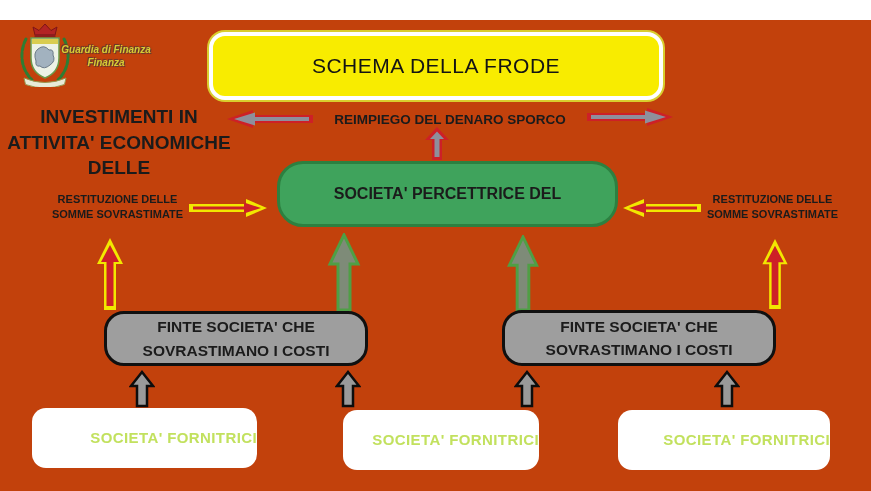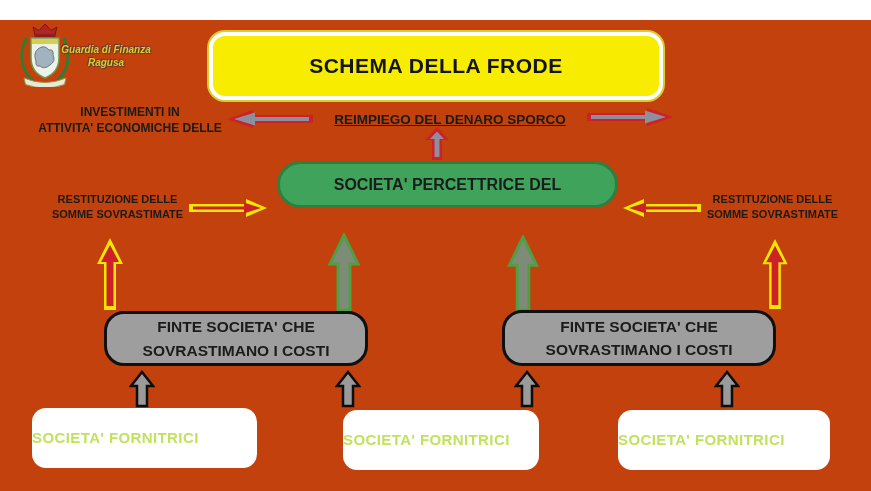--- a/index.html
+++ b/index.html
@@ -10,56 +10,56 @@
   }
   .abs{position:absolute;}
   .lbl{color:#1b1b1b;font-weight:bold;text-align:center;line-height:1.35;}
   
   .title-box{
     left:209px;top:12px;width:446px;height:60px;
     background:#f8ec00;border:4px solid #ffffff;border-radius:16px;
     box-shadow:0 0 0 2px #d9cd2e;
     display:flex;align-items:center;justify-content:center;
   }
-  .title-box span{font-size:21px;font-weight:bold;color:#141414;letter-spacing:.5px;}
+  .title-box span{font-size:21px;font-weight:normal;color:#141414;letter-spacing:.5px;}
   
   .logo-crest{left:16px;top:3px;width:58px;height:64px;}
   .logo-text{
     left:56px;top:24px;width:100px;text-align:center;
     font-size:10px;font-weight:bold;font-style:italic;line-height:1.25;
     color:#d6cc35;text-shadow:1px 1px 0 #6d3a2a,-1px -1px 0 #6d3a2a,0 0 2px #6d3a2a;
   }
   
-  .investimenti{left:17px;top:84px;width:226px;font-size:12px;}
-  .reimpiego{left:328px;top:91px;width:244px;font-size:13.5px;text-decoration:underline;}
+  .investimenti{left:6px;top:84px;width:226px;font-size:19px;}
+  .reimpiego{left:328px;top:91px;width:244px;font-size:13.5px;}
   .beni{left:678px;top:89px;width:114px;font-size:14px;}
   
   .green-box{
-    left:277px;top:141px;width:341px;height:47px;
+    left:277px;top:141px;width:341px;height:66px;
     background:#3fa35c;border:3px solid #2d8040;border-radius:26px;
     display:flex;flex-direction:row;align-items:center;justify-content:center;
     box-sizing:border-box;
   }
   .green-box .lbl{font-size:16px;line-height:1.6;}
   
   .restituzione-left{left:45px;top:172px;width:145px;font-size:11px;}
   .restituzione-right{left:700px;top:172px;width:145px;font-size:11px;}
   
   .gray-box{
     background:#9e9e9e;border:3.5px solid #101010;border-radius:20px;
     display:flex;flex-direction:column;justify-content:center;
     box-sizing:border-box;
   }
   .gray-box .lbl{font-size:15.5px;line-height:1.5;}
   .gray-box-1{left:104px;top:291px;width:264px;height:55px;}
   .gray-box-2{left:502px;top:290px;width:274px;height:56px;}
   
   .white-box{
     background:#ffffff;border-radius:14px;
-    display:flex;align-items:center;justify-content:flex-start;
+    display:flex;align-items:center;justify-content:flex-end;
   }
   .white-box .lbl{color:#c2e15e;font-size:15px;letter-spacing:.4px;}
   .white-box-1{left:32px;top:388px;width:225px;height:60px;}
   .white-box-2{left:343px;top:390px;width:196px;height:60px;}
   .white-box-3{left:618px;top:390px;width:212px;height:60px;}
   svg{display:block;}
 </style>
 </head>
 <body>
 
@@ -70,21 +70,21 @@
     <path d="M48,16 C55,30 53,46 42,57" stroke="#2e7d33" stroke-width="3" fill="none" stroke-dasharray="5 2" stroke-linecap="round"></path>
     <path d="M19,12 l20,0 l2,-8 l-6,3.5 l-6,-6.5 l-6,6.5 l-6,-3.5 Z" fill="#b32424" stroke="#7c1616" stroke-width="1"></path>
     <rect x="18.5" y="11" width="21" height="3.5" fill="#8f1d1d"></rect>
     <path d="M15,15 h28 v20 c0,11 -6.5,17 -14,20 c-7.5,-3 -14,-9 -14,-20 Z" fill="#edf2e6" stroke="#6a9a4a" stroke-width="1.5"></path>
     <rect x="16" y="16" width="26" height="5" fill="#d9cd50"></rect>
     <path d="M22,26 q6,-5 11,1 q5,-1 4,5 q3,6 -3,10 q-6,5 -10,1 q-5,1 -4,-5 q-3,-8 2,-12 Z" fill="#a2b2bf" stroke="#6b7a88" stroke-width="1"></path>
     <path d="M8,55 q21,9 42,0 l-1.5,6.5 q-19.5,7 -39,0 Z" fill="#e8ead8" stroke="#97974f" stroke-width="1"></path>
   </svg>
   <div class="abs logo-text">
     <div>Guardia di Finanza</div>
-    <div>Ragusa</div>
+    <div>Finanza</div>
   </div>
 
   <div class="abs title-box">
     <span>SCHEMA DELLA FRODE</span>
   </div>
 
   <div class="abs lbl investimenti">
     <div>INVESTIMENTI IN</div>
     <div>ATTIVITA' ECONOMICHE DELLE</div>
   </div>

